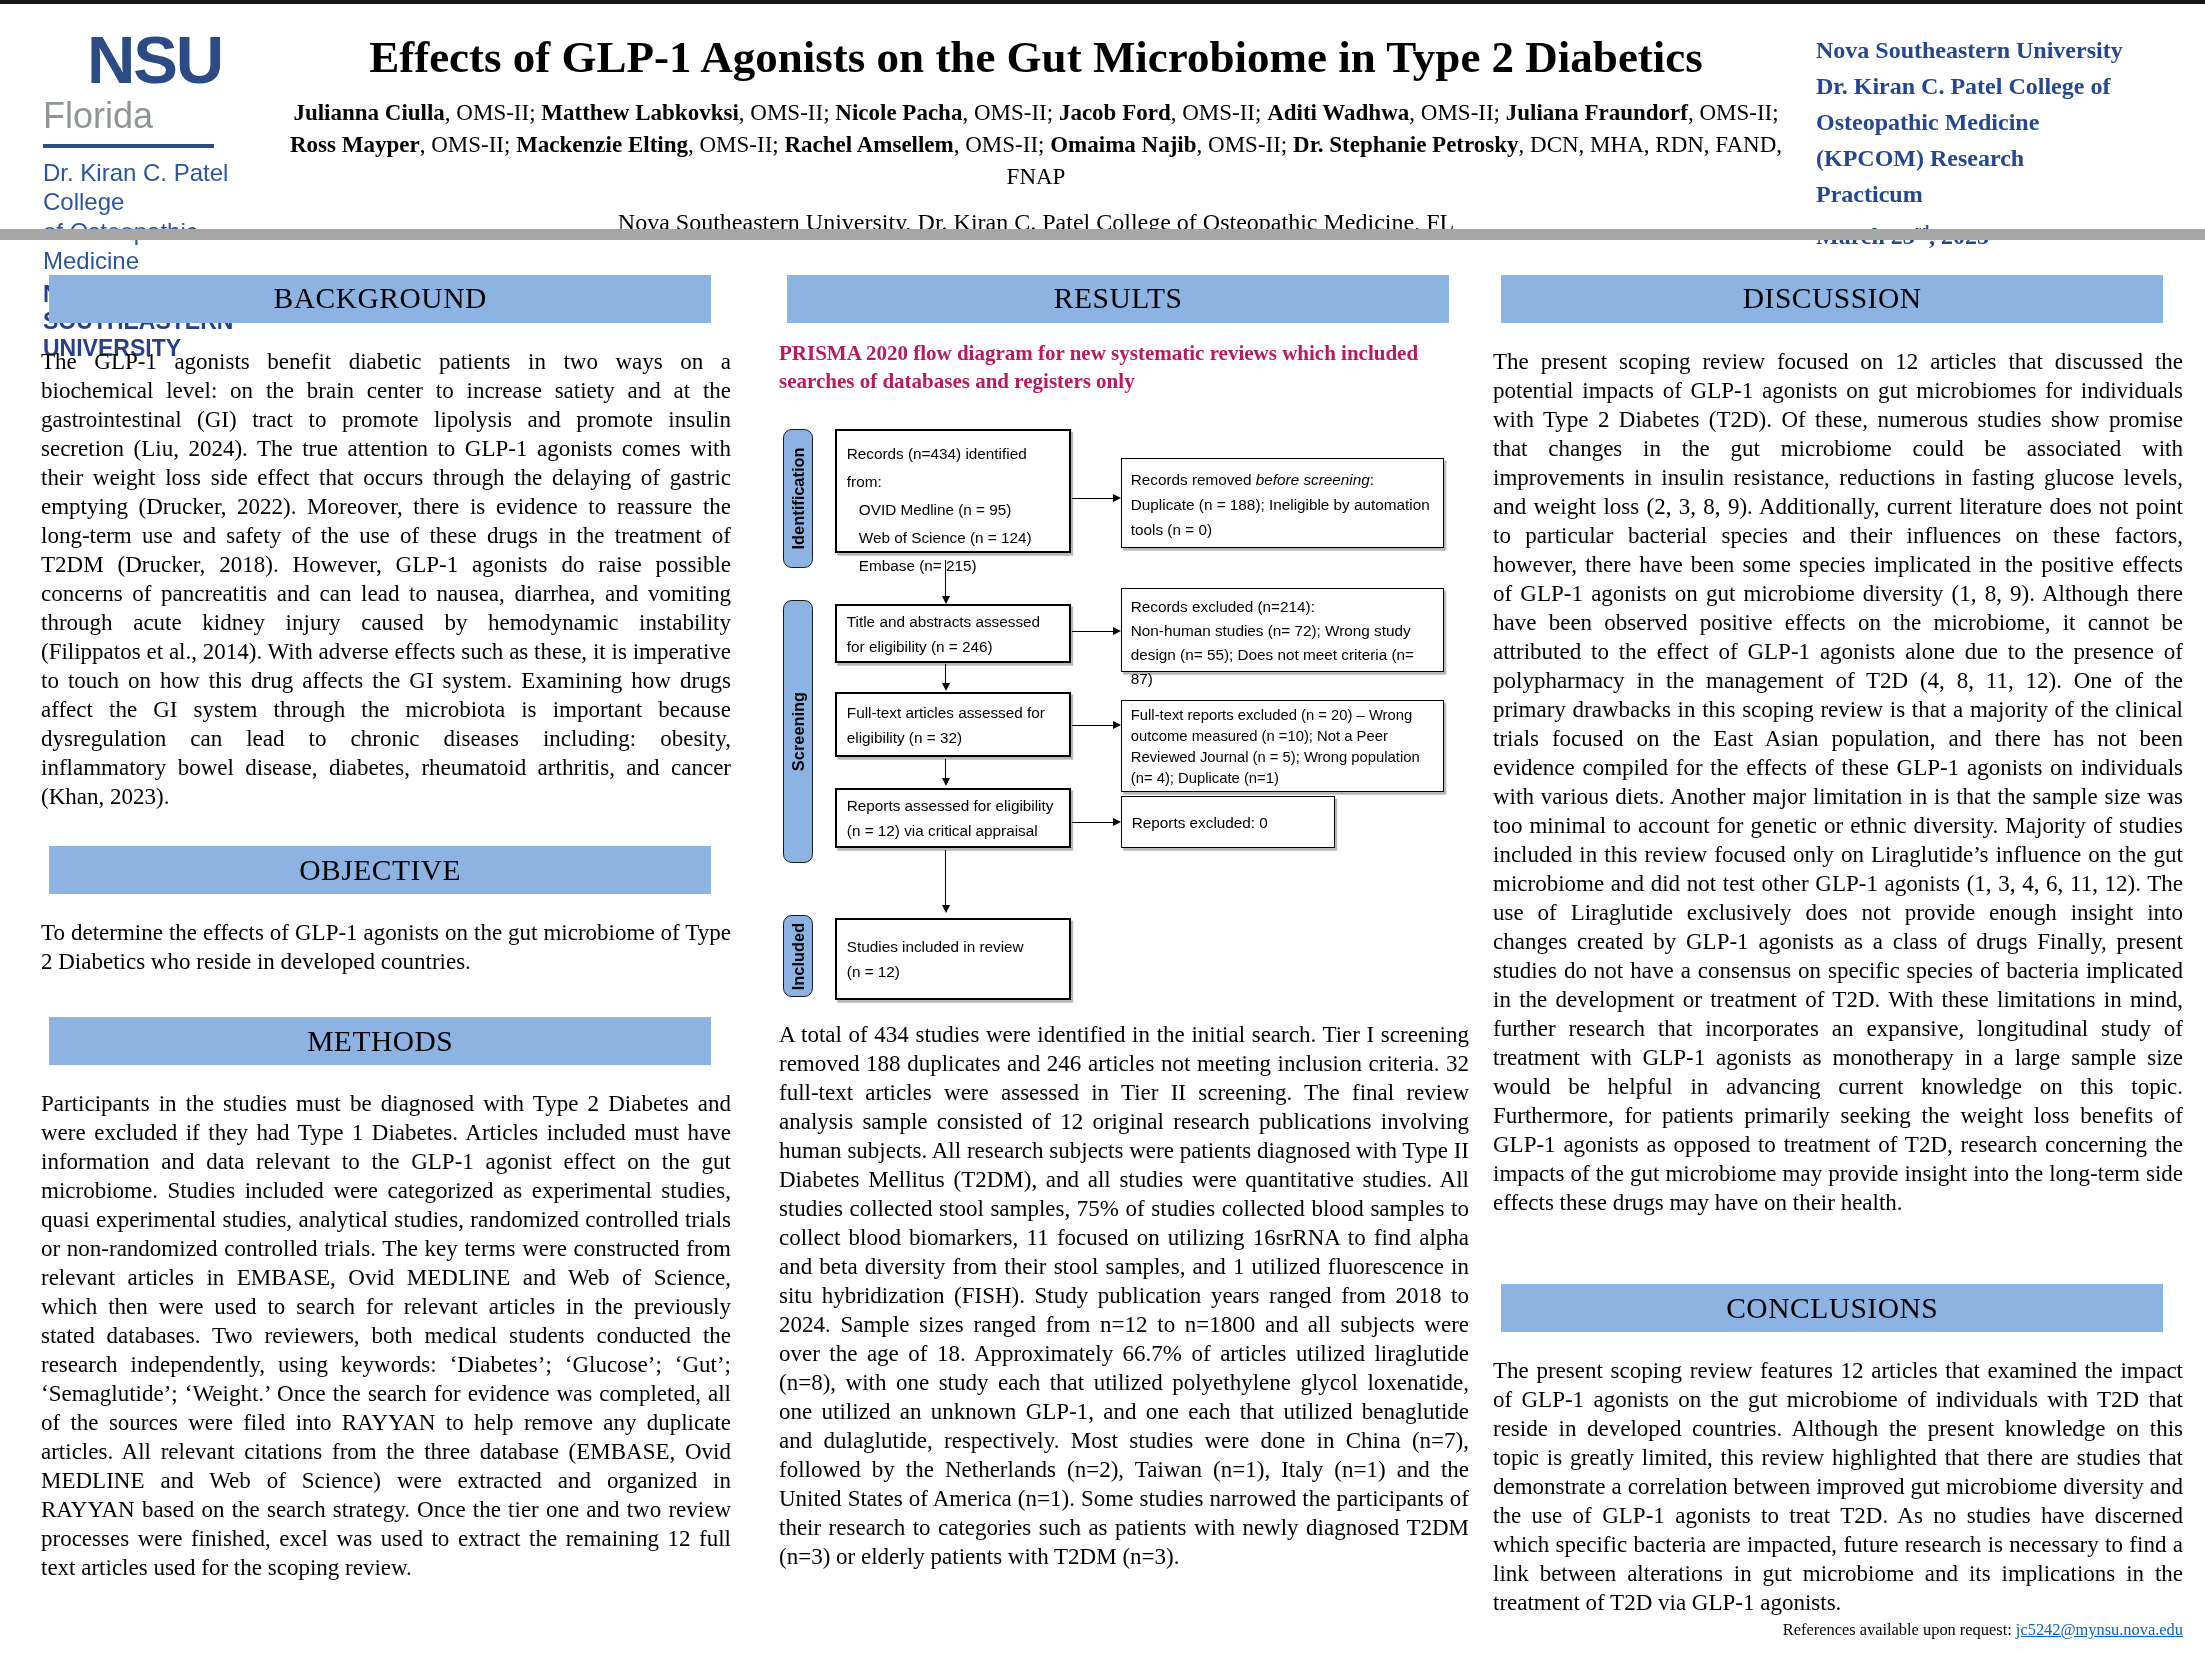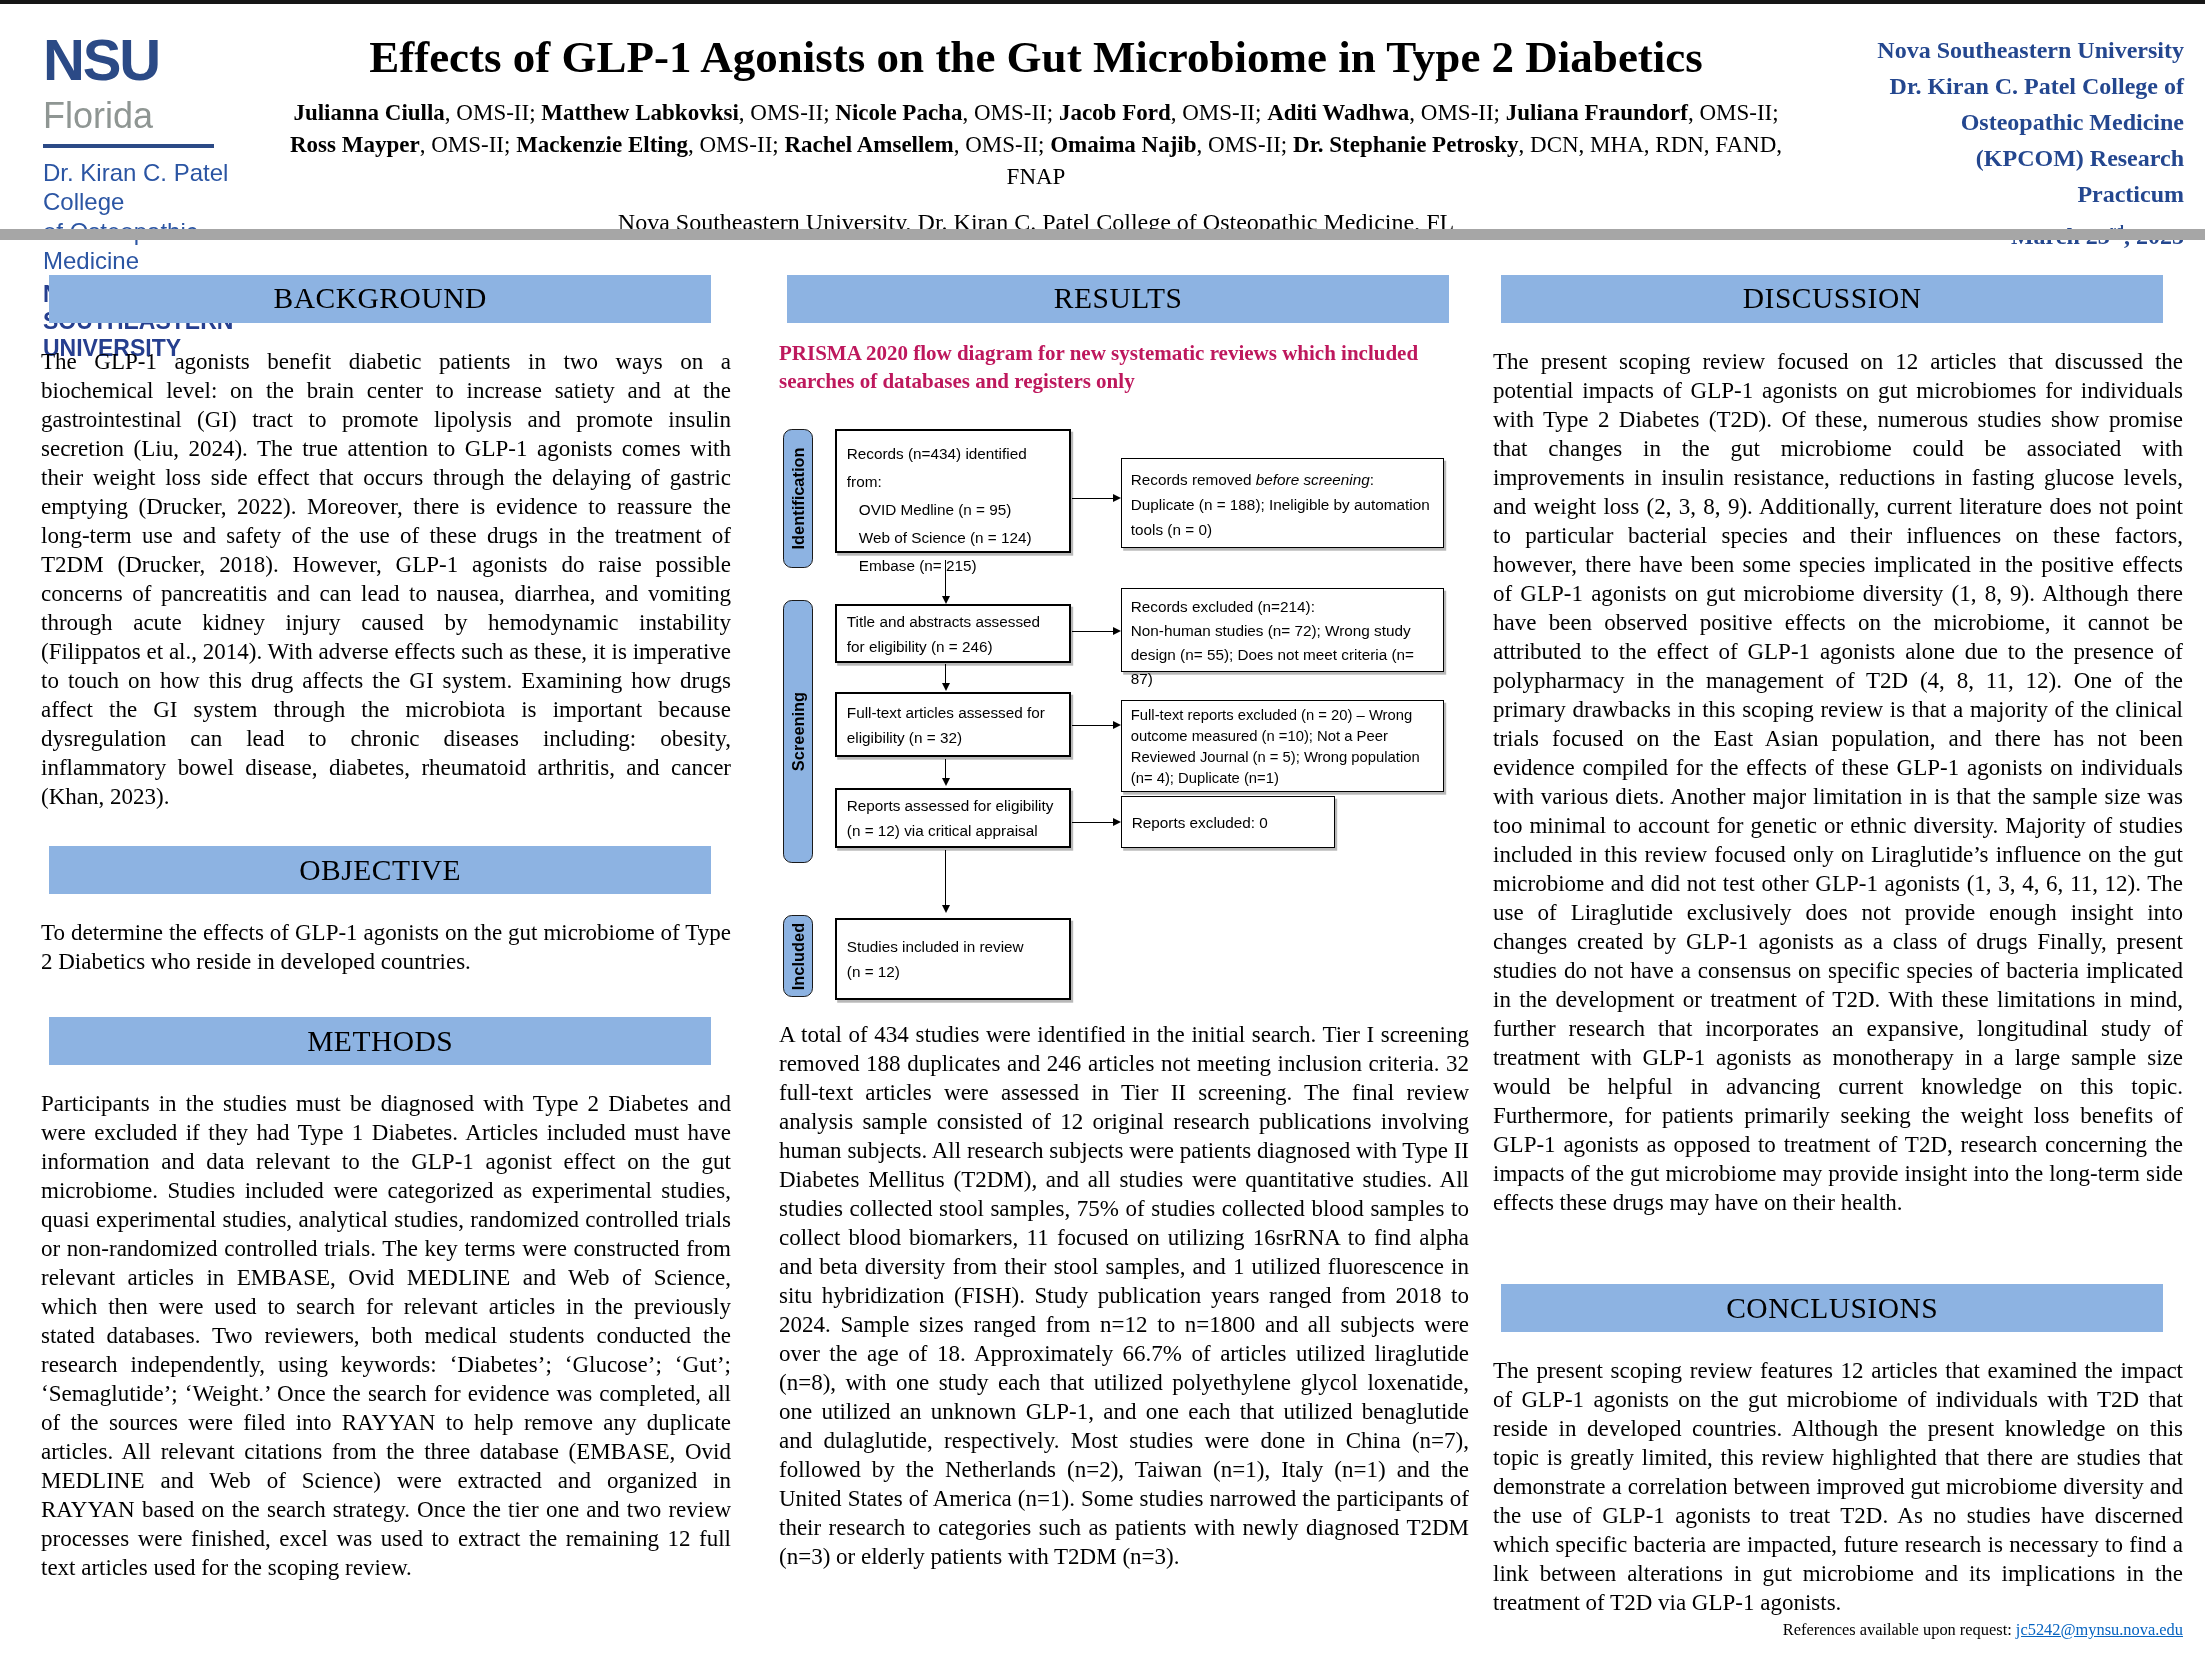--- a/index.html
+++ b/index.html
@@ -7,30 +7,30 @@
     position:relative;
     width:2205px;height:1654px;
     background:#ffffff;
     overflow:hidden;
     border-top:4.4px solid #161616;
     box-sizing:border-box;
     font-family:"Liberation Serif","DejaVu Serif",serif;
   }
   
   .logo{position:absolute;left:43px;top:23px;width:230px;font-family:"Liberation Sans","DejaVu Sans",sans-serif;}
-  .logo-nsu{font-size:58px;font-weight:bold;color:#2b4a86;line-height:66px;letter-spacing:-2.2px;}
+  .logo-nsu{font-size:67px;font-weight:bold;color:#2b4a86;line-height:66px;letter-spacing:-2.2px;margin-left:44px;}
   .logo-florida{font-size:36px;color:#8f9693;line-height:39px;margin-top:3.3px;}
   .logo-rule{width:171px;height:3.8px;background:#2b4a86;margin:8.8px 0 9.8px 0;}
   .logo-college{font-size:24px;line-height:29.5px;color:#2b55a3;}
   .logo-univ{font-size:23px;line-height:27px;font-weight:bold;color:#263f8f;margin-top:5.5px;letter-spacing:0px;}
   .title-block{position:absolute;left:273px;top:26px;width:1526px;text-align:center;}
   .poster-title{font-size:45px;font-weight:bold;color:#000;margin:0;white-space:nowrap;line-height:55px;}
   .authors{font-size:23px;line-height:32px;margin:12px 16.4px 0 16.4px;color:#000;}
   .affiliation{font-size:24px;margin:16.4px 0 0 0;color:#000;}
-  .practicum{position:absolute;left:1816px;top:28.4px;width:368px;text-align:right;
+  .practicum{position:absolute;left:1816px;top:28.4px;width:368px;text-align:left;
              font-weight:bold;color:#24478f;font-size:24px;line-height:36px;}
   .practicum sup{font-size:14.2px;}
   .divider-bar{position:absolute;left:0;top:225px;width:2205px;height:11px;background:#a6a6a6;}
   
   .col{position:absolute;top:269px;width:690px;height:1385px;}
   .col-left{left:41px;}
   .col-mid{left:779px;}
   .col-right{left:1493px;}
   .band{position:absolute;left:8.2px;width:662px;height:48px;background:#8db3e2;
         display:flex;align-items:center;justify-content:center;

